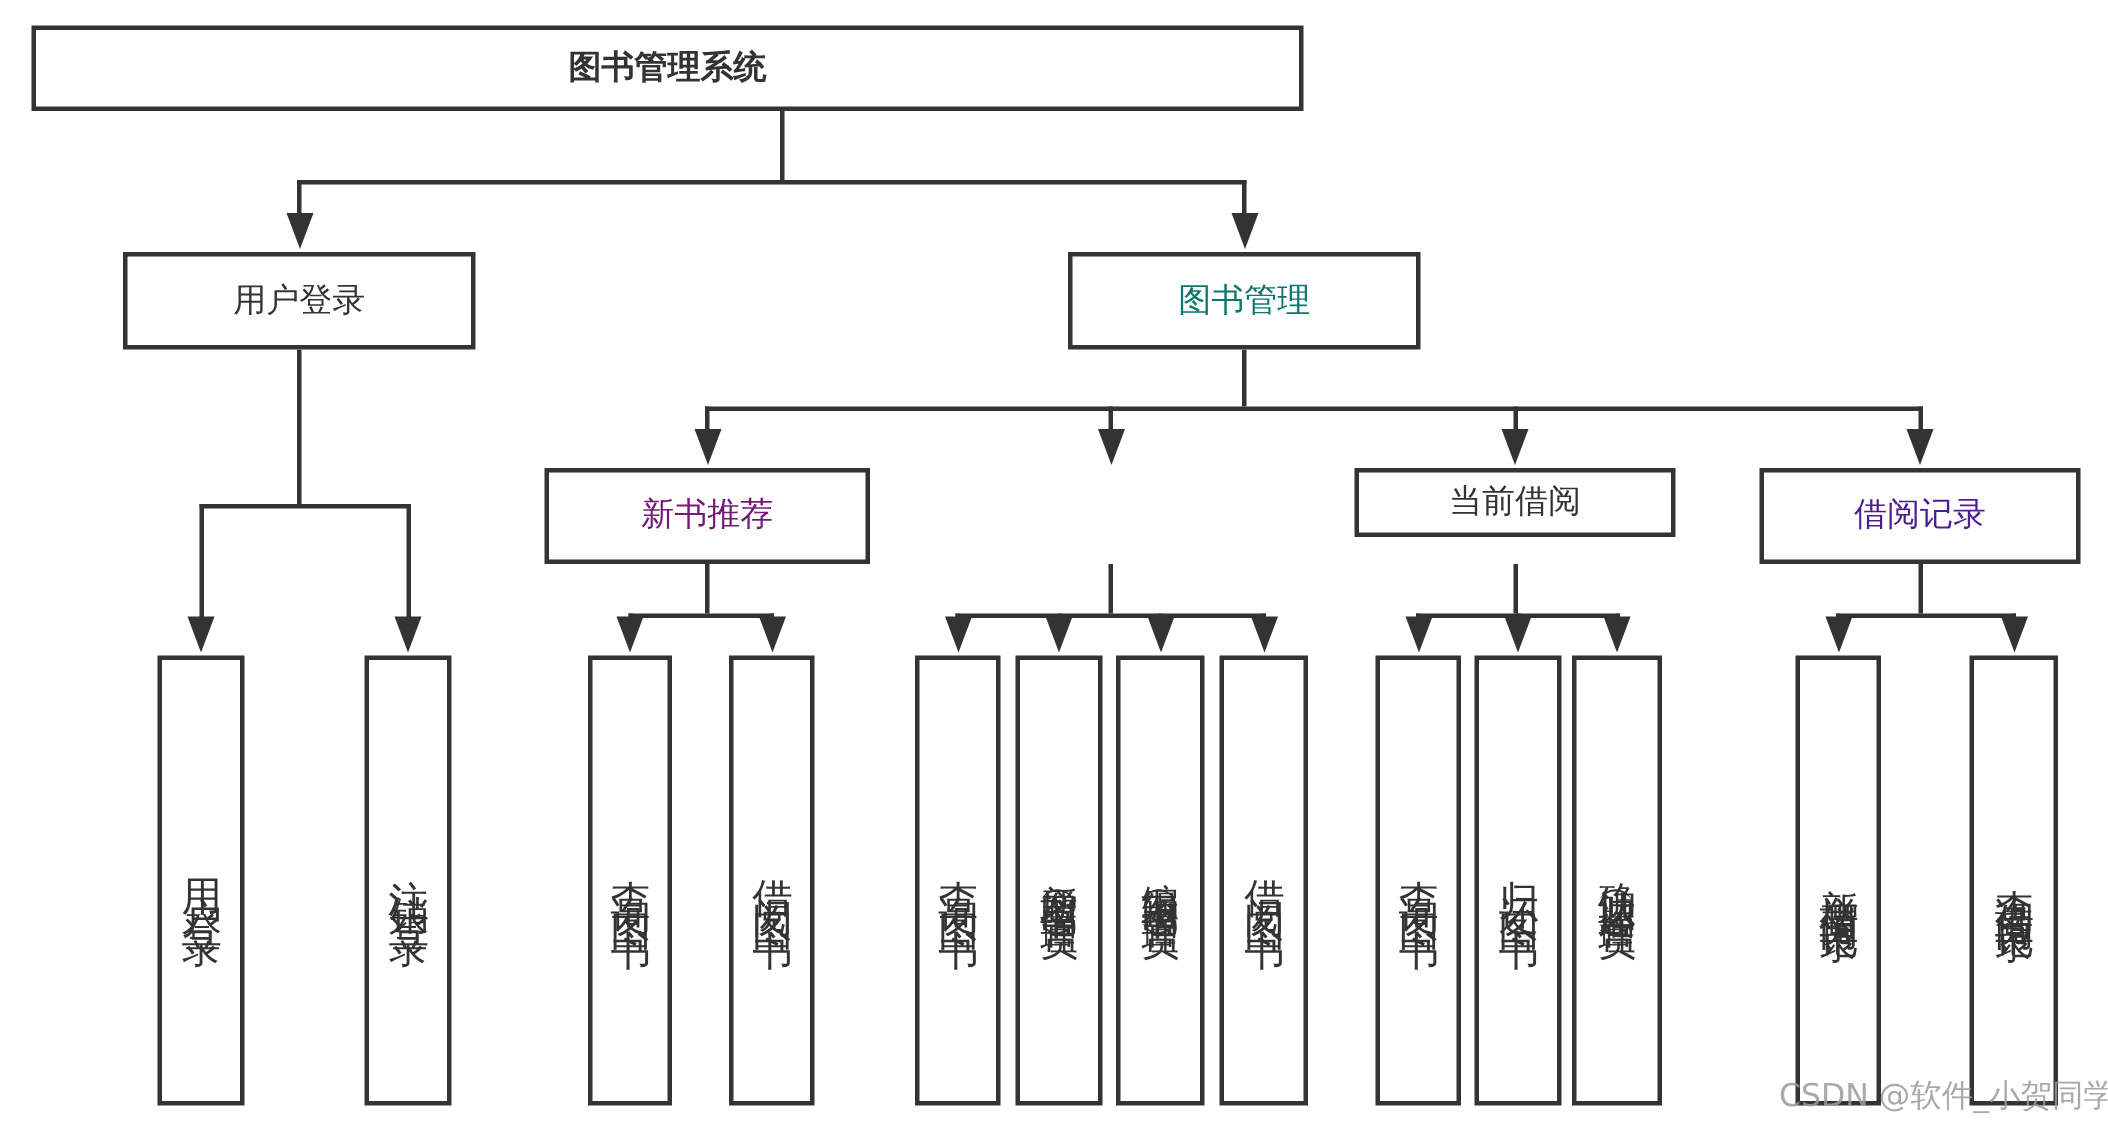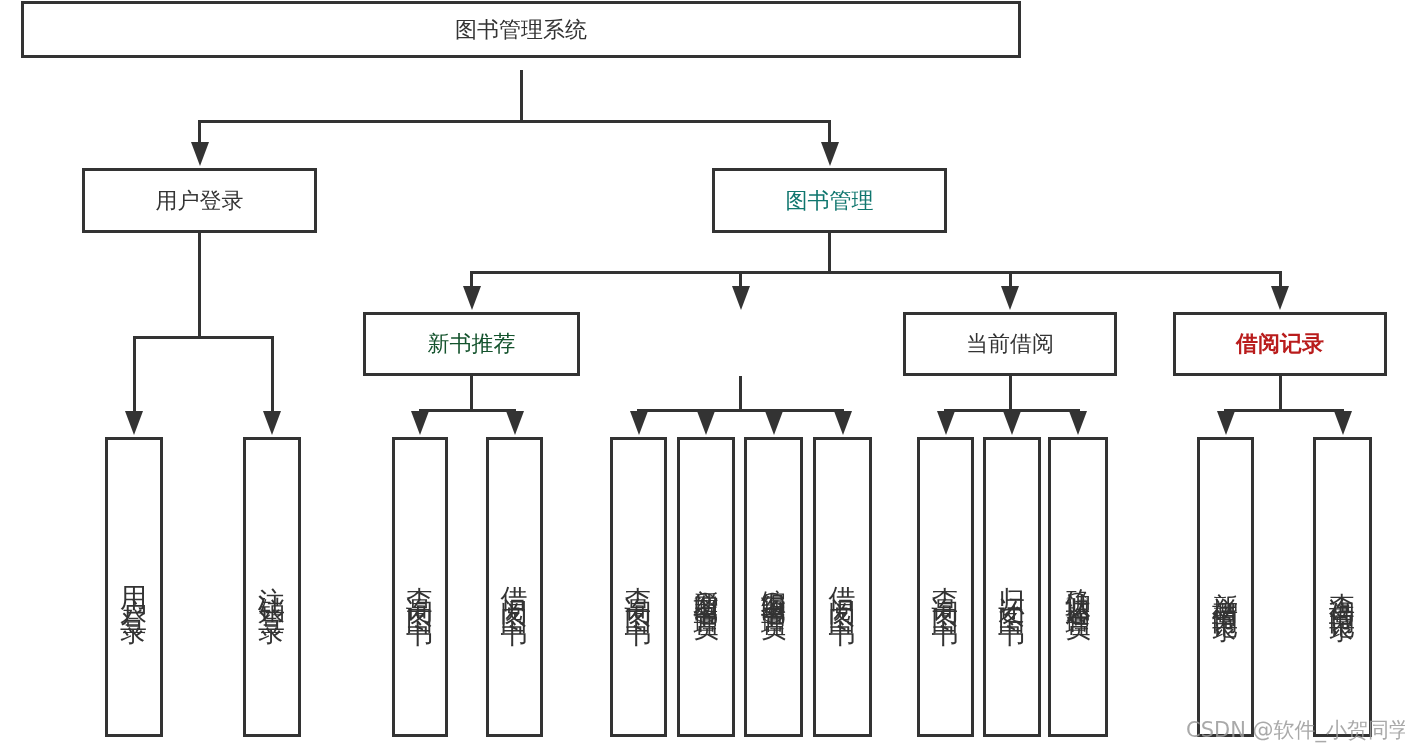--- a/index.html
+++ b/index.html
@@ -58,21 +58,21 @@
     font-size: 21px;
     white-space: nowrap;
     opacity: 0.85;
   }
 </style>
 </head>
 <body>
 
 <div id="stage" style="background: rgb(255, 255, 255);">
   <div id="watermark" style="color: rgb(155, 155, 155);">CSDN @软件_小贺同学</div>
-<div class="node" style="left: 21px; top: 1px; width: 1000px; height: 57px; border-color: rgb(51, 51, 51);">
+<div class="node" style="left: 21px; top: 17px; width: 848px; height: 57px; border-color: rgb(51, 51, 51); font-weight: bold;">
       <span class="lbl" style="color: rgb(51, 51, 51);">图书管理系统</span>
     </div>
     <div class="cline" style="left: 519.5px; top: 70px; width: 3px; height: 50px; background: rgb(51, 51, 51);"></div>
     <div class="cline" style="left: 198px; top: 120px; width: 633px; height: 3px; background: rgb(51, 51, 51);"></div>
     <div class="cline" style="left: 198px; top: 120px; width: 3px; height: 26px; background: rgb(51, 51, 51);"></div>
     <div class="ahead" style="left: 190.5px; top: 142px; border-top-color: rgb(51, 51, 51);"></div>
     <div class="node" style="left: 82px; top: 168px; width: 235px; height: 65px; border-color: rgb(51, 51, 51);">
       <span class="lbl" style="color: rgb(51, 51, 51);">用户登录</span>
     </div>
     <div class="cline" style="left: 198px; top: 233px; width: 3px; height: 103px; background: rgb(51, 51, 51);"></div>
@@ -90,21 +90,21 @@
     <div class="cline" style="left: 828px; top: 120px; width: 3px; height: 26px; background: rgb(51, 51, 51);"></div>
     <div class="ahead" style="left: 820.5px; top: 142px; border-top-color: rgb(51, 51, 51);"></div>
     <div class="node" style="left: 712px; top: 168px; width: 235px; height: 65px; border-color: rgb(51, 51, 51);">
       <span class="lbl" style="color: #0f766e;">图书管理</span>
     </div>
     <div class="cline" style="left: 828px; top: 233px; width: 3px; height: 38px; background: rgb(51, 51, 51);"></div>
     <div class="cline" style="left: 470px; top: 271px; width: 811.5px; height: 3px; background: rgb(51, 51, 51);"></div>
     <div class="cline" style="left: 470px; top: 271px; width: 3px; height: 19px; background: rgb(51, 51, 51);"></div>
     <div class="ahead" style="left: 462.5px; top: 286px; border-top-color: rgb(51, 51, 51);"></div>
     <div class="node" style="left: 363px; top: 312px; width: 217px; height: 64px; border-color: rgb(51, 51, 51);">
-      <span class="lbl" style="color: #14532d;">新书推荐</span>
+      <span class="lbl" style="color: #701a75;">新书推荐</span>
     </div>
     <div class="cline" style="left: 470px; top: 376px; width: 3px; height: 33px; background: rgb(51, 51, 51);"></div>
     <div class="cline" style="left: 418.5px; top: 409px; width: 97.5px; height: 3px; background: rgb(51, 51, 51);"></div>
     <div class="cline" style="left: 418.5px; top: 409px; width: 3px; height: 6px; background: rgb(51, 51, 51);"></div>
     <div class="ahead" style="left: 411px; top: 411px; border-top-color: rgb(51, 51, 51);"></div>
     <div class="node vnode v4" style="left: 392px; top: 437px; width: 56px; height: 300px; border-color: rgb(51, 51, 51);">
       <span class="lbl" style="color: rgb(51, 51, 51);">查询图书</span>
     </div>
     <div class="cline" style="left: 513px; top: 409px; width: 3px; height: 6px; background: rgb(51, 51, 51);"></div>
     <div class="ahead" style="left: 505.5px; top: 411px; border-top-color: rgb(51, 51, 51);"></div>
@@ -130,21 +130,21 @@
     <div class="node vnode v9" style="left: 744px; top: 437px; width: 59px; height: 300px; border-color: rgb(51, 51, 51);">
       <span class="lbl" style="color: rgb(51, 51, 51);">编辑图书（管理员）</span>
     </div>
     <div class="cline" style="left: 841px; top: 409px; width: 3px; height: 6px; background: rgb(51, 51, 51);"></div>
     <div class="ahead" style="left: 833.5px; top: 411px; border-top-color: rgb(51, 51, 51);"></div>
     <div class="node vnode v4" style="left: 813px; top: 437px; width: 59px; height: 300px; border-color: rgb(51, 51, 51);">
       <span class="lbl" style="color: rgb(51, 51, 51);">借阅图书</span>
     </div>
     <div class="cline" style="left: 1008.5px; top: 271px; width: 3px; height: 19px; background: rgb(51, 51, 51);"></div>
     <div class="ahead" style="left: 1001px; top: 286px; border-top-color: rgb(51, 51, 51);"></div>
-    <div class="node" style="left: 903px; top: 312px; width: 214px; height: 64px; border-color: rgb(51, 51, 51); justify-content: center;">
+    <div class="node" style="left: 903px; top: 312px; width: 214px; height: 46px; border-color: rgb(51, 51, 51); justify-content: center;">
       <span class="lbl" style="color: rgb(51, 51, 51);">当前借阅</span>
     </div>
     <div class="cline" style="left: 1008.5px; top: 376px; width: 3px; height: 33px; background: rgb(51, 51, 51);"></div>
     <div class="cline" style="left: 944px; top: 409px; width: 135.5px; height: 3px; background: rgb(51, 51, 51);"></div>
     <div class="cline" style="left: 944px; top: 409px; width: 3px; height: 6px; background: rgb(51, 51, 51);"></div>
     <div class="ahead" style="left: 936.5px; top: 411px; border-top-color: rgb(51, 51, 51);"></div>
     <div class="node vnode v4" style="left: 917px; top: 437px; width: 57px; height: 300px; border-color: rgb(51, 51, 51);">
       <span class="lbl" style="color: rgb(51, 51, 51);">查询图书</span>
     </div>
     <div class="cline" style="left: 1010.5px; top: 409px; width: 3px; height: 6px; background: rgb(51, 51, 51);"></div>
@@ -153,21 +153,21 @@
       <span class="lbl" style="color: rgb(51, 51, 51);">归还图书</span>
     </div>
     <div class="cline" style="left: 1076.5px; top: 409px; width: 3px; height: 6px; background: rgb(51, 51, 51);"></div>
     <div class="ahead" style="left: 1069px; top: 411px; border-top-color: rgb(51, 51, 51);"></div>
     <div class="node vnode v9" style="left: 1048px; top: 437px; width: 60px; height: 300px; border-color: rgb(51, 51, 51);">
       <span class="lbl" style="color: rgb(51, 51, 51);">确认归还（管理员）</span>
     </div>
     <div class="cline" style="left: 1278.5px; top: 271px; width: 3px; height: 19px; background: rgb(51, 51, 51);"></div>
     <div class="ahead" style="left: 1271px; top: 286px; border-top-color: rgb(51, 51, 51);"></div>
     <div class="node" style="left: 1173px; top: 312px; width: 214px; height: 64px; border-color: rgb(51, 51, 51);">
-      <span class="lbl" style="color: #b91c1c; font-weight: bold;">借阅记录</span>
+      <span class="lbl" style="color: #4c1d95;">借阅记录</span>
     </div>
     <div class="cline" style="left: 1278.5px; top: 376px; width: 3px; height: 33px; background: rgb(51, 51, 51);"></div>
     <div class="cline" style="left: 1224px; top: 409px; width: 120px; height: 3px; background: rgb(51, 51, 51);"></div>
     <div class="cline" style="left: 1224px; top: 409px; width: 3px; height: 6px; background: rgb(51, 51, 51);"></div>
     <div class="ahead" style="left: 1216.5px; top: 411px; border-top-color: rgb(51, 51, 51);"></div>
     <div class="node vnode v6" style="left: 1197px; top: 437px; width: 57px; height: 300px; border-color: rgb(51, 51, 51);">
       <span class="lbl" style="color: rgb(51, 51, 51);">新增借阅记录</span>
     </div>
     <div class="cline" style="left: 1341px; top: 409px; width: 3px; height: 6px; background: rgb(51, 51, 51);"></div>
     <div class="ahead" style="left: 1333.5px; top: 411px; border-top-color: rgb(51, 51, 51);"></div>

